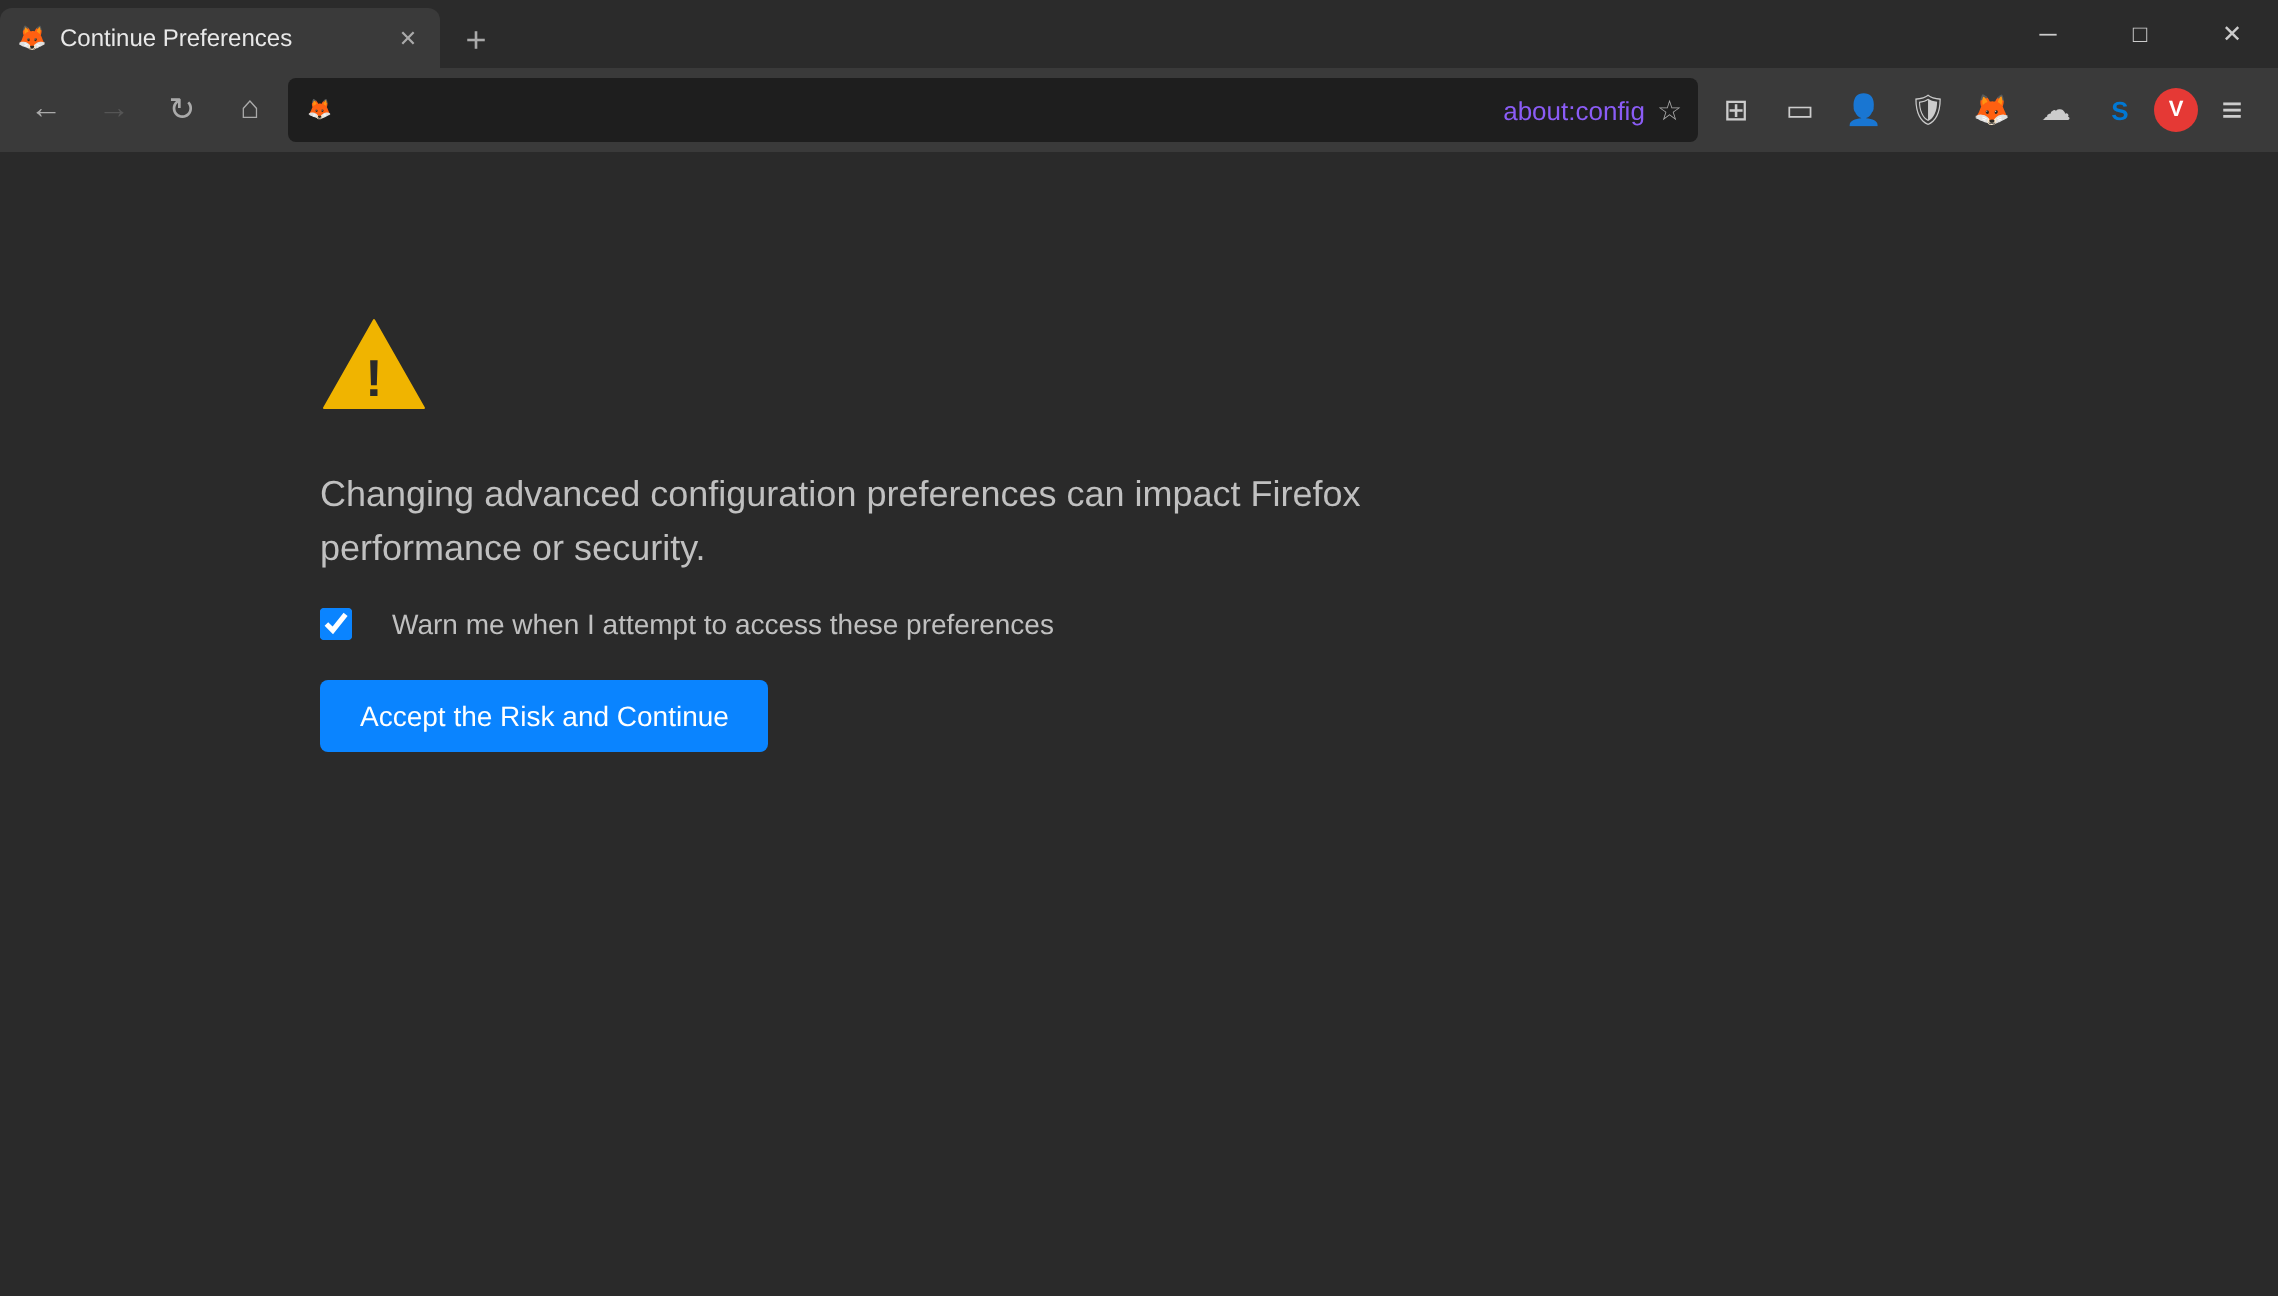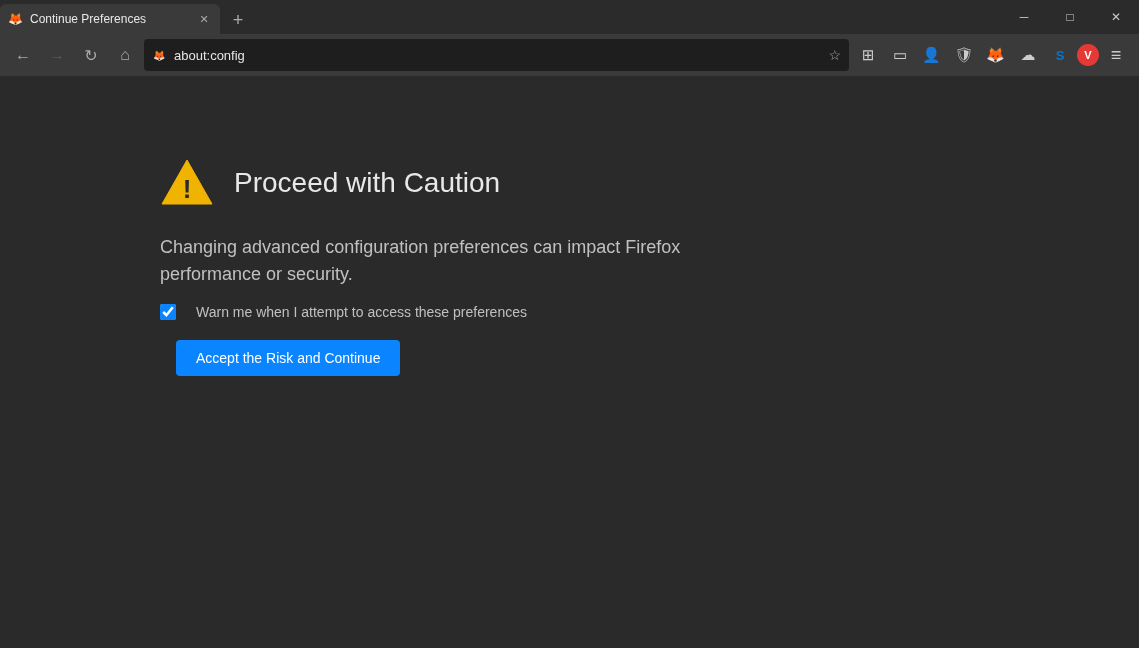--- a/index.html
+++ b/index.html
@@ -132,21 +132,22 @@
       height: 16px;
       display: flex;
       align-items: center;
       justify-content: center;
       font-size: 10px;
       color: #aaa;
     }
     .url-text {
       flex: 1;
       font-size: 13px;
-      color: #e5e5e5;
+      color: #8b5cf6;
+      text-align: right;
     }
     .url-star {
       color: #aaa;
       font-size: 14px;
       cursor: pointer;
     }
     .toolbar-icons {
       display: flex;
       align-items: center;
       gap: 2px;
@@ -219,21 +220,20 @@
     }
     .accept-button {
       background: #0a84ff;
       color: #fff;
       border: none;
       border-radius: 4px;
       padding: 10px 20px;
       font-size: 14px;
       cursor: pointer;
       font-family: inherit;
-      margin-left: 16px;
     }
 
     
   </style>
 </head>
 <body>
 
 <div class="title-bar">
   <div class="tab-strip">
     <div class="tab-active">
@@ -274,21 +274,20 @@
 </div>
 
 <div class="content-area">
   <div class="warning-box">
     <div class="warning-header">
 
       <svg class="warning-icon" viewBox="0 0 54 54" xmlns="http://www.w3.org/2000/svg">
         <polygon points="27,4 52,48 2,48" fill="#f0b400" stroke="#f0b400" stroke-linejoin="round"></polygon>
         <text x="27" y="42" text-anchor="middle" font-size="26" font-weight="bold" fill="#2a2a2a">!</text>
       </svg>
-      <h1 class="warning-title">Proceed with Caution</h1>
     </div>
     <div class="warning-body">
       <p class="warning-description">Changing advanced configuration preferences can impact Firefox performance or security.</p>
       <div class="checkbox-row">
         <input type="checkbox" class="checkbox-input" checked="" style="">
         <label class="checkbox-label">Warn me when I attempt to access these preferences</label>
       </div>
       <button class="accept-button">Accept the Risk and Continue</button>
     </div>
   </div>

